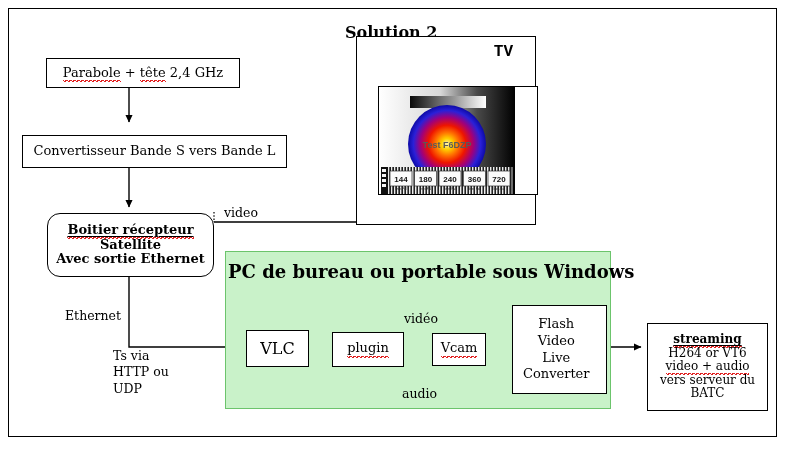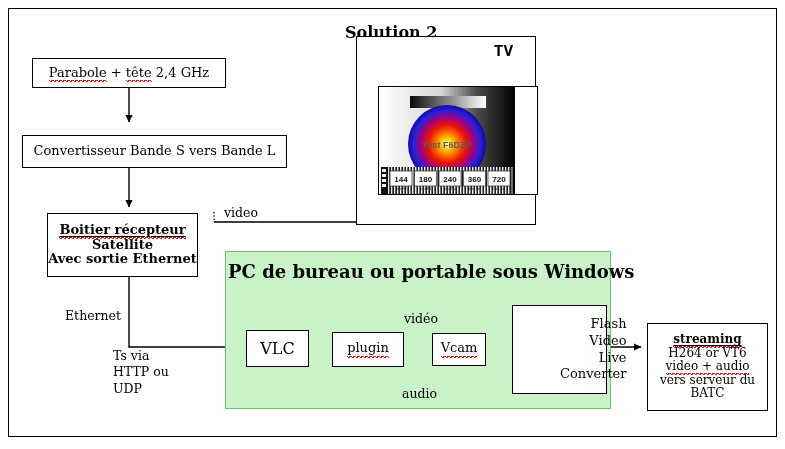--- a/index.html
+++ b/index.html
@@ -27,33 +27,33 @@
 
   
   #solution-title{position:absolute;left:345px;top:11px;
       font-size:16px;font-weight:bold;letter-spacing:0px;
       font-family:"DejaVu Serif","Liberation Serif",serif;color:#000;margin-top:12px;}
   #tv-label{position:absolute;left:387px;top:43px;width:126px;text-align:right;
       font-family:Liberation Mono, monospace;
       font-size:16px;font-weight:bold;color:#000;}
 
   
-  #box-parabole{left:32px;top:58px;width:194px;height:30px;font-size:13px;}
+  #box-parabole{left:46px;top:58px;width:194px;height:30px;font-size:13px;}
   #box-convert  {left:22px;top:128px;width:265px;height:33px;font-size:13px;margin-top:7px;}
-  #box-boitier  {left:47px;top:213px;width:151px;height:64px;font-size:13px;
-                 font-weight:bold;}
+  #box-boitier  {left:47px;top:213px;width:167px;height:64px;font-size:13px;
+                 font-weight:bold;border-radius:13px;}
   #box-tv       {left:356px;top:36px;width:180px;height:189px;
                  align-items:flex-start;justify-content:center;}
   #box-stream   {left:647px;top:291px;width:121px;height:88px;font-size:12px;margin-top:32px;}
   #box-vlc      {left:246px;top:330px;width:63px;height:37px;font-size:16px;}
   #box-plugin   {left:332px;top:332px;width:72px;height:35px;font-size:13px;}
   #box-vcam     {left:432px;top:333px;width:54px;height:33px;font-size:13px;}
   #box-flash    {left:512px;top:305px;width:95px;height:89px;font-size:13px;
                  justify-content:flex-start;padding-left:10px;}
-  #box-flash .lines{text-align:right;line-height:1.28;margin-left:37px;}
+  #box-flash .lines{text-align:center;line-height:1.28;}
 
   
   #pc-region{position:absolute;left:225px;top:251px;width:386px;height:158px;
              background:#c9f2c9;border:1px solid #6cc46c;box-sizing:border-box;}
   #pc-title{position:absolute;left:228px;top:261px;font-size:18px;font-weight:bold;
             font-family:"DejaVu Serif","Liberation Serif",serif;color:#000;}
 
   
   .elabel{position:absolute;font-size:12.5px;color:#000;white-space:pre;
           font-family:"DejaVu Serif","Liberation Serif",serif;}

